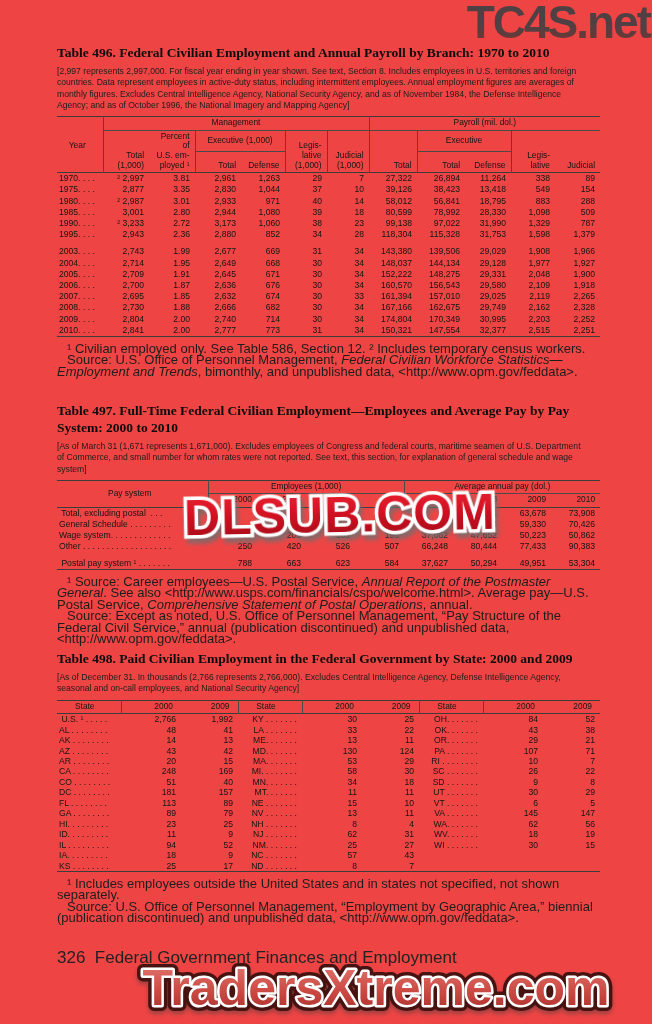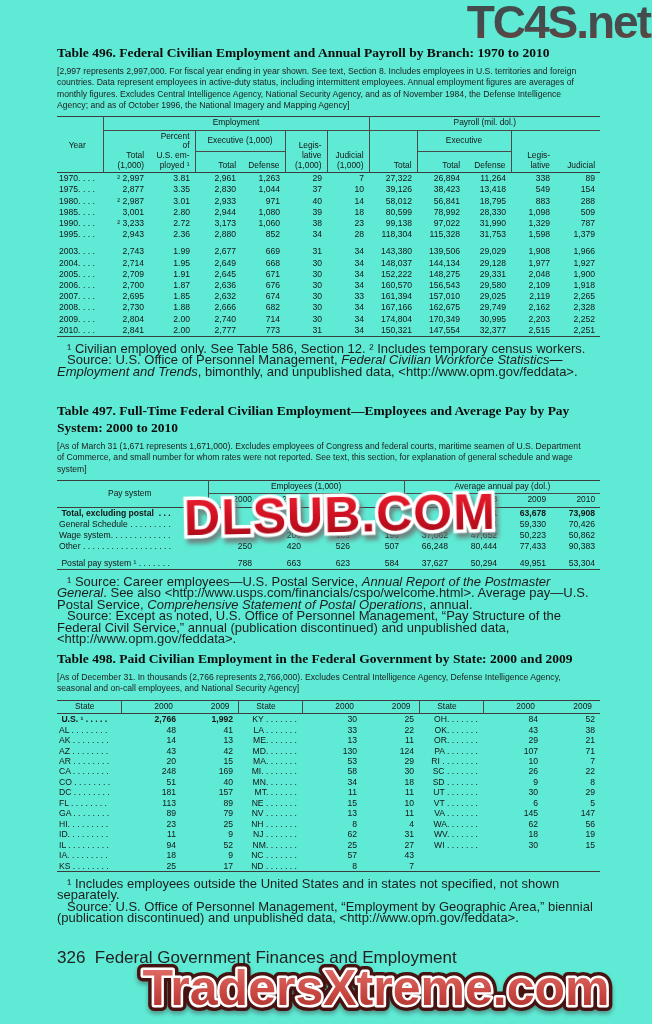--- a/index.html
+++ b/index.html
@@ -1,33 +1,33 @@
 <!DOCTYPE html>
 <html><head>
 <meta charset="utf-8">
 <style>
   html,body{margin:0;padding:0;background:#e8e8e8;}
-  .page{position:relative;width:652px;height:1024px;background:#5eead4;margin:0 auto;
+  .page{position:relative;width:652px;height:1024px;background:#ef4444;margin:0 auto;
         font-family:"Liberation Sans",sans-serif;color:#151515;overflow:hidden;}
   .sec{position:absolute;left:57px;width:543px;}
   h2.title{font-family:"Liberation Serif",serif;font-size:13.5px;line-height:17px;
            font-weight:bold;margin:0 0 5px 0;color:#0c0c0c;}
   p.note{font-size:8.6px;line-height:11.3px;margin:0 16px 5px 0;color:#1d1d1d;}
   p.fn{font-size:13px;line-height:11.4px;margin:0;text-indent:10px;color:#1d1d1d;}
   table{border-collapse:collapse;table-layout:fixed;width:100%;
         border-top:1px solid #3c3c3c;border-bottom:1px solid #3c3c3c;margin:0 0 6px 0;}
   thead{border-bottom:1px solid #3c3c3c;}
   th{font-weight:normal;font-size:8.4px;line-height:9.6px;white-space:pre-line;
      text-align:right;vertical-align:bottom;padding:1px 5px 2px 0;}
   th.grp{text-align:center;vertical-align:middle;padding:1px 0 2px 0;}
   td{font-size:8.6px;text-align:right;padding:0 5px 0 0;overflow:hidden;}
   td:first-child{text-align:left;padding:0 0 0 2px;white-space:pre;}
   .bR{border-right:1px solid #4a4a4a;}
   .bB{border-bottom:1px solid #4a4a4a;}
-  .bold{font-weight:bold;}
+  .bold{font-weight:normal;}
   tr.gap td{padding-top:6px;}
   .t496 td{line-height:11.2px;}
   .t497 td{line-height:11px;}
   .t498 td{line-height:10.45px;}
   .t498 th{padding-right:8px;}
   .year-h{text-align:center;vertical-align:top;padding-top:24px;}
   .paysys-h{text-align:center;vertical-align:middle;}
   
   .wm{position:absolute;pointer-events:none;}
   #wm-top{top:-6px;right:0;}
@@ -58,21 +58,21 @@
           <col style="width:42px">
           <col style="width:48px">
         <col style="width:48px">
           <col style="width:46px">
           <col style="width:44px">
           <col style="width:45px">
       </colgroup>
       <thead>
         <tr>
           <th rowspan="3" class="year-h bR">Year</th>
-          <th colspan="6" class="grp bB bR">Employment</th>
+          <th colspan="6" class="grp bB bR">Management</th>
           <th colspan="5" class="grp bB">Payroll (mil. dol.)</th>
         </tr>
         <tr>
           <th rowspan="2">Total
 (1,000)</th>
           <th rowspan="2" class="bR">Percent
 of
 U.S. em-
 ployed ¹</th>
           <th colspan="2" class="grp bB bR">Executive (1,000)</th>

